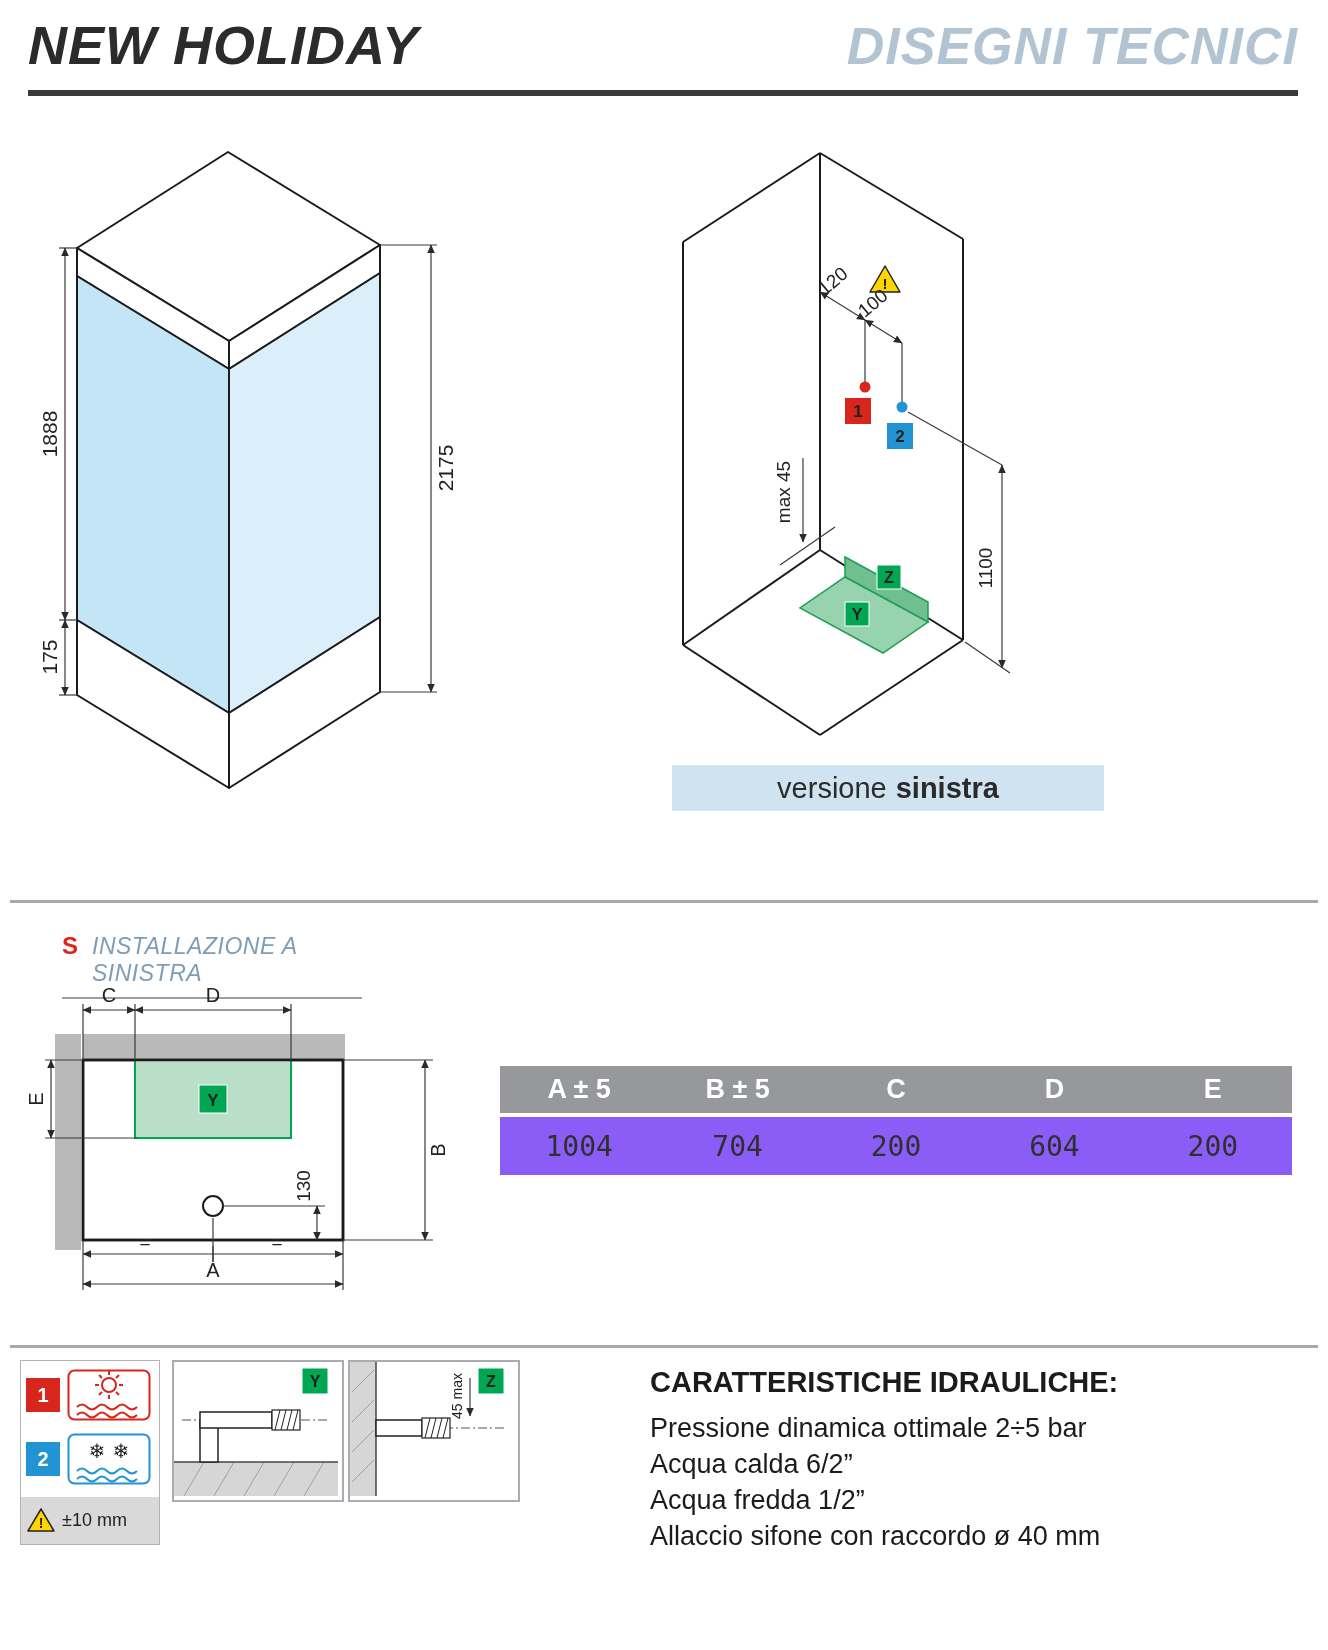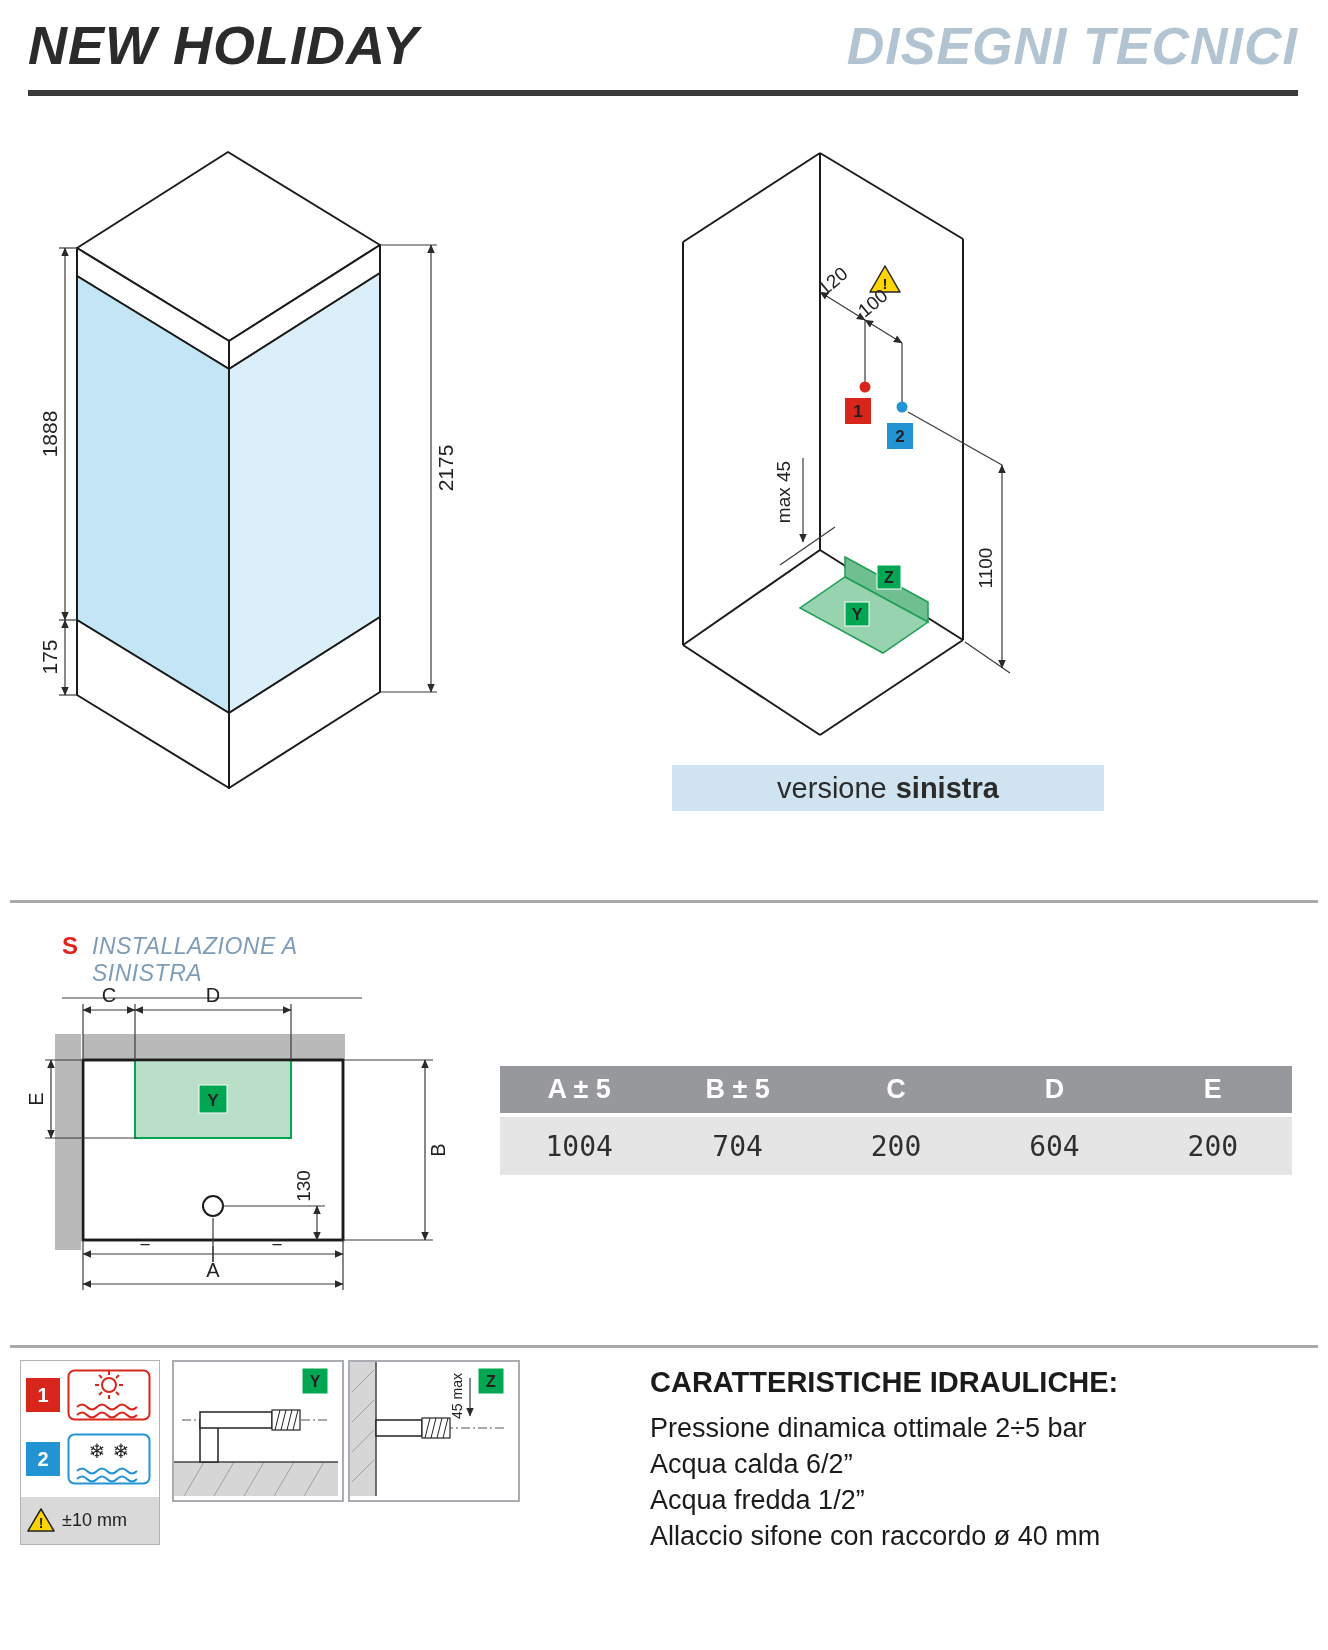--- a/index.html
+++ b/index.html
@@ -26,21 +26,21 @@
   .section-s{color:#e2231a;font-weight:bold;font-size:24px;}
   .section-title{color:#7d9cb7;font-size:23px;letter-spacing:.5px;font-style:italic;}
 
   .plan{position:absolute;left:25px;top:978px;}
 
   .table{position:absolute;left:500px;top:1066px;width:792px;}
   .trow{display:flex;}
   .trow + .trow{margin-top:4px;}
   .th{flex:1;height:47px;background:#96989b;color:#fff;font-size:27px;font-weight:bold;
       display:flex;align-items:center;justify-content:center;}
-  .td{flex:1;height:58px;background:#e5e5e5;color:#2f2f2f;font-size:28px;
+  .td{flex:1;height:58px;background:#8b5cf6;color:#2f2f2f;font-size:28px;
       font-family:"DejaVu Sans Mono",monospace;display:flex;align-items:center;justify-content:center;}
 
   .legend{position:absolute;left:20px;top:1360px;width:138px;border:1px solid #b3b3b3;background:#fff;}
   .legend-row{display:flex;align-items:center;gap:7px;padding:8px 5px 4px 5px;}
   .numsq{width:34px;height:34px;color:#fff;font-weight:bold;font-size:20px;
          display:flex;align-items:center;justify-content:center;flex:0 0 auto;}
   .numsq.hot{background:#d9261c}.numsq.cold{background:#2293d3}
   .tolerance{display:flex;align-items:center;gap:6px;background:#d9d9d9;padding:10px 5px;margin-top:8px;
              font-size:18px;color:#222;}
 

